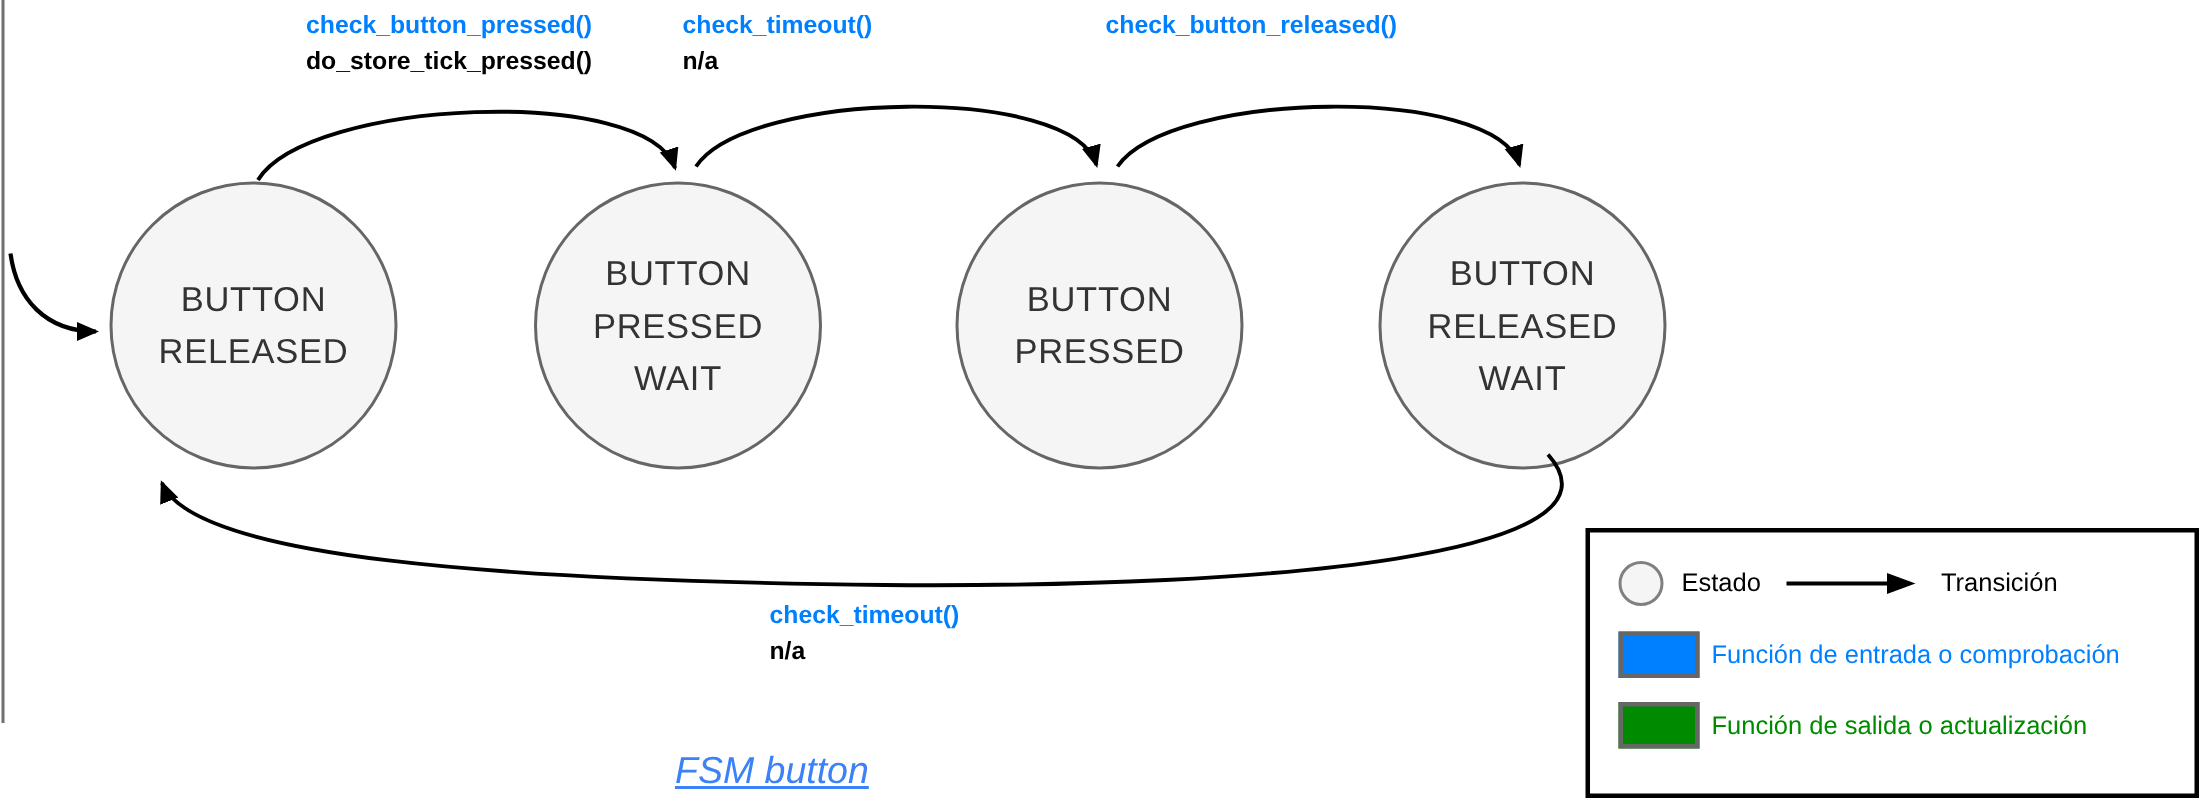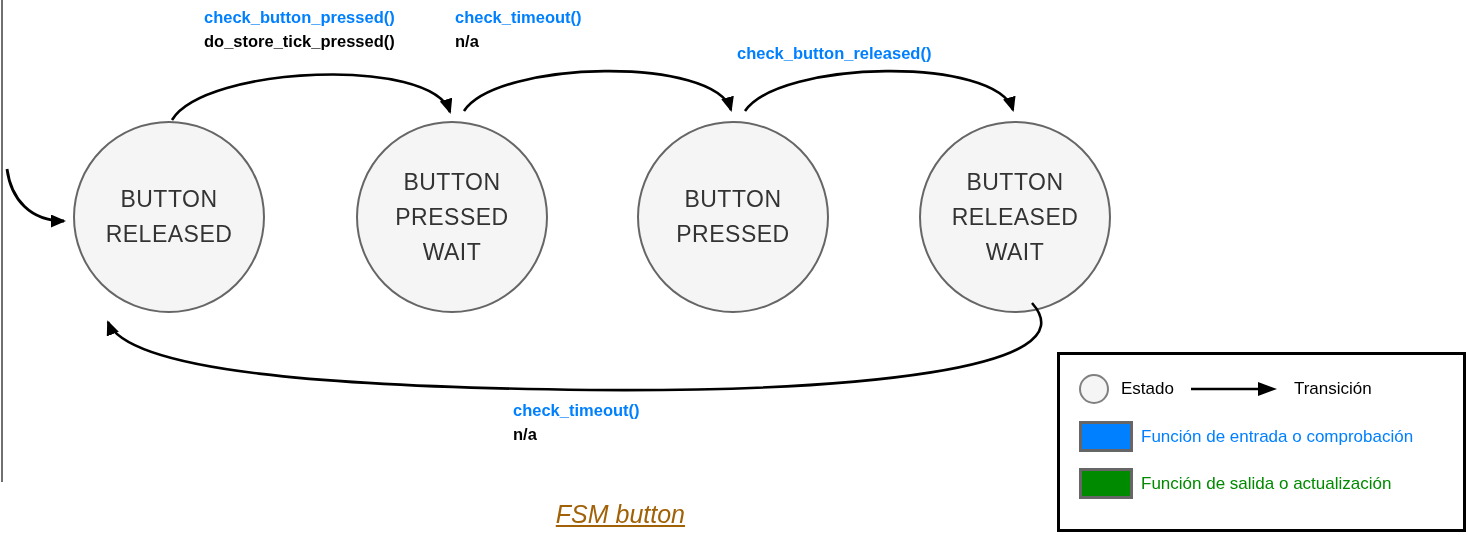--- a/index.html
+++ b/index.html
@@ -26,22 +26,22 @@
   }
   .transition-label {
     position: absolute;
     font-size: 16.5px; font-weight: bold; line-height: 24px;
     white-space: nowrap;
   }
   .transition-label .check-fn { color: #0080ff; display: block; }
   .transition-label .action-fn { color: #000000; display: block; }
   #diagram-title {
     position: absolute; left: 450px; top: 500px; width: 235px;
-    text-align: right;
-    font-size: 25px; font-style: italic; color: #a16207;
+    text-align: left;
+    font-size: 25px; font-style: italic; color: #3b82f6;
     text-decoration: underline;
   }
   #legend-box {
     position: absolute; left: 1057px; top: 352px;
     width: 409px; height: 180px;
     border: 3px solid #000000; background: #ffffff;
   }
   .legend-row {
     position: absolute; display: flex; align-items: center;
     font-size: 17px; white-space: nowrap;
@@ -106,21 +106,21 @@
 </div>
 
 <div class="transition-label" style="left:160px; top:5px;margin-left:44px;">
   <span class="check-fn">check_button_pressed()</span>
   <span class="action-fn">do_store_tick_pressed()</span>
 </div>
 <div class="transition-label" style="left:455px; top:5px;">
   <span class="check-fn">check_timeout()</span>
   <span class="action-fn">n/a</span>
 </div>
-<div class="transition-label" style="left:737px; top:5px;margin-top:36px;">
+<div class="transition-label" style="left:737px; top:5px;">
   <span class="check-fn">check_button_released()</span>
 </div>
 <div class="transition-label" style="left:513px; top:398px;">
   <span class="check-fn">check_timeout()</span>
   <span class="action-fn">n/a</span>
 </div>
 
 <div id="diagram-title">FSM button</div>
 
 <div id="legend-box">

